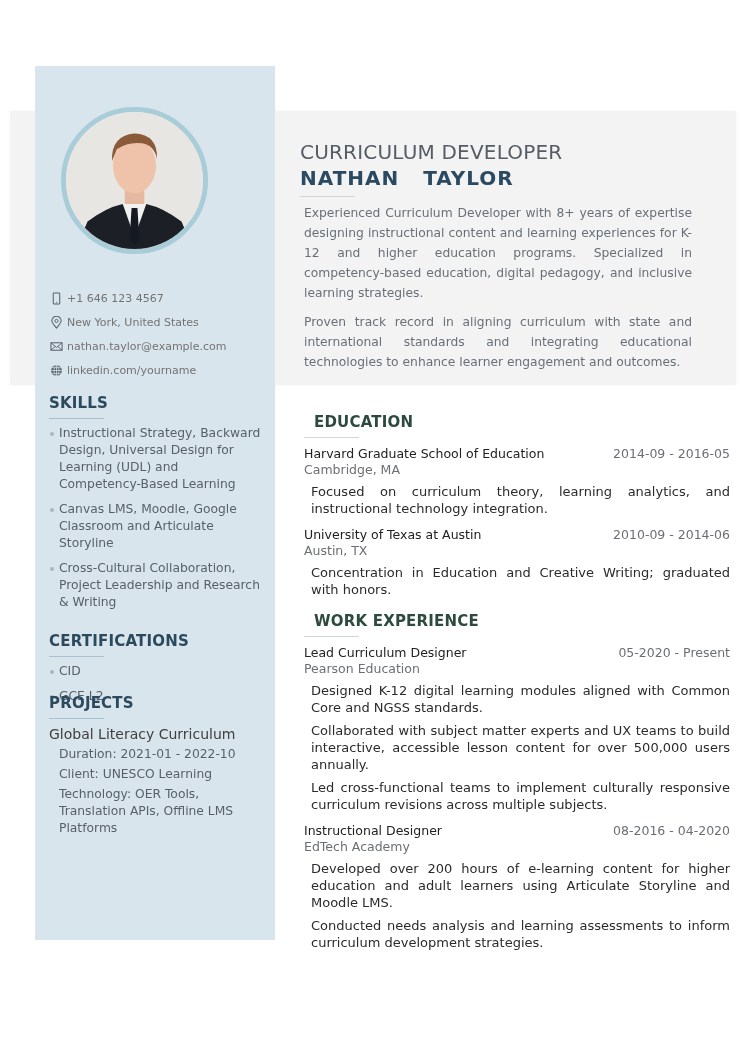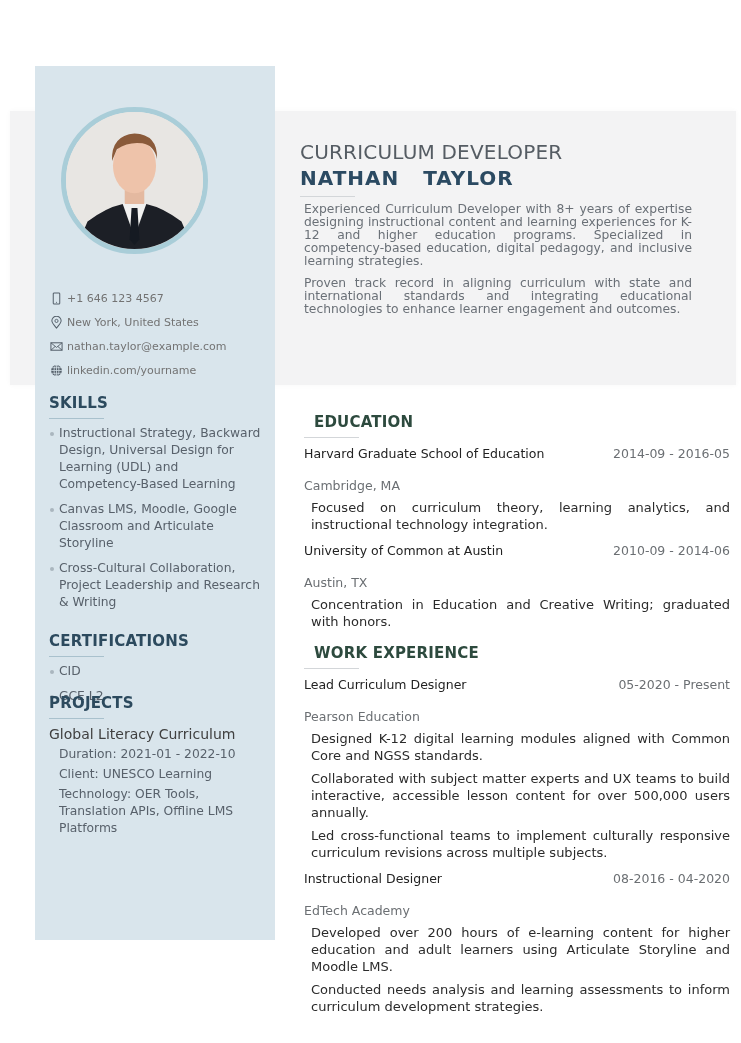--- a/index.html
+++ b/index.html
@@ -35,29 +35,29 @@
     .bullet-item { position: relative; padding-left: 10px; font-size: 12.3px; line-height: 17px; color: #58616b; margin-bottom: 8px; }
     .bullet-item::before { content: ""; position: absolute; left: 1px; top: 7px; width: 4px; height: 4px; border-radius: 50%; background: #aab6bf; }
 
     .proj-title { font-size: 14px; color: #404040; line-height: 18px; }
     .proj-line { padding-left: 10px; font-size: 12.3px; color: #58616b; line-height: 17px; margin-top: 3px; }
 
     .main-head { position: absolute; left: 300px; top: 140px; width: 392px; }
     .job-title { font-size: 20px; color: #555c63; letter-spacing: 0.2px; }
     .name { font-size: 20px; font-weight: bold; color: #2b4a62; letter-spacing: 1px; margin-top: 2px; word-spacing: 4px; }
     .name-rule { width: 55px; height: 1px; background: #d3d6d9; margin: 6px 0 6px 0; }
-    .summary p { font-size: 12.3px; line-height: 13px; color: #6a7077; text-align: justify; margin-left: 4px; margin-bottom: 9px; }
+    .summary p { font-size: 12.3px; line-height: 20px; color: #6a7077; text-align: justify; margin-left: 4px; margin-bottom: 9px; }
 
     .main { position: absolute; left: 304px; top: 413px; width: 426px; }
     .m-heading { font-size: 15px; color: #2d4a3e; letter-spacing: 0.2px; margin-left: 10px; }
     .m-rule { width: 55px; height: 1px; background: #d3d6d9; margin: 6px 0 8px 0; }
     .entry-top { display: flex; justify-content: space-between; align-items: flex-start; }
     .entry-title { font-size: 12.5px; color: #222; }
     .entry-date { font-size: 12.5px; color: #6b6f73; }
-    .entry-sub { font-size: 12.5px; color: #6b6f73; margin-top: 17px; }
+    .entry-sub { font-size: 12.5px; color: #6b6f73; margin-top: 1px; }
     .entry-desc { font-size: 13px; line-height: 17px; color: #2b2b2b; text-align: justify; padding-left: 7px; margin-top: 6px; }
     .entry { margin-bottom: 10px; }
     .section { margin-bottom: 14px; }
   </style>
 </head>
 <body>
 
 <div class="header-band"></div>
 
 <aside class="sidebar">
@@ -157,21 +157,21 @@
       <div class="entry-top">
         <span class="entry-title">Harvard Graduate School of Education</span>
         <span class="entry-date">2014-09 - 2016-05</span>
       </div>
       <div class="entry-sub">Cambridge, MA</div>
       <div class="entry-desc">Focused on curriculum theory, learning analytics, and instructional technology integration.</div>
     </div>
 
     <div class="entry">
       <div class="entry-top">
-        <span class="entry-title">University of Common at Austin</span>
+        <span class="entry-title">University of Texas at Austin</span>
         <span class="entry-date">2010-09 - 2014-06</span>
       </div>
       <div class="entry-sub">Austin, TX</div>
       <div class="entry-desc">Concentration in Education and Creative Writing; graduated with honors.</div>
     </div>
   </section>
 
   <section class="section">
     <h2 class="m-heading">WORK EXPERIENCE</h2>
     <div class="m-rule"></div>

